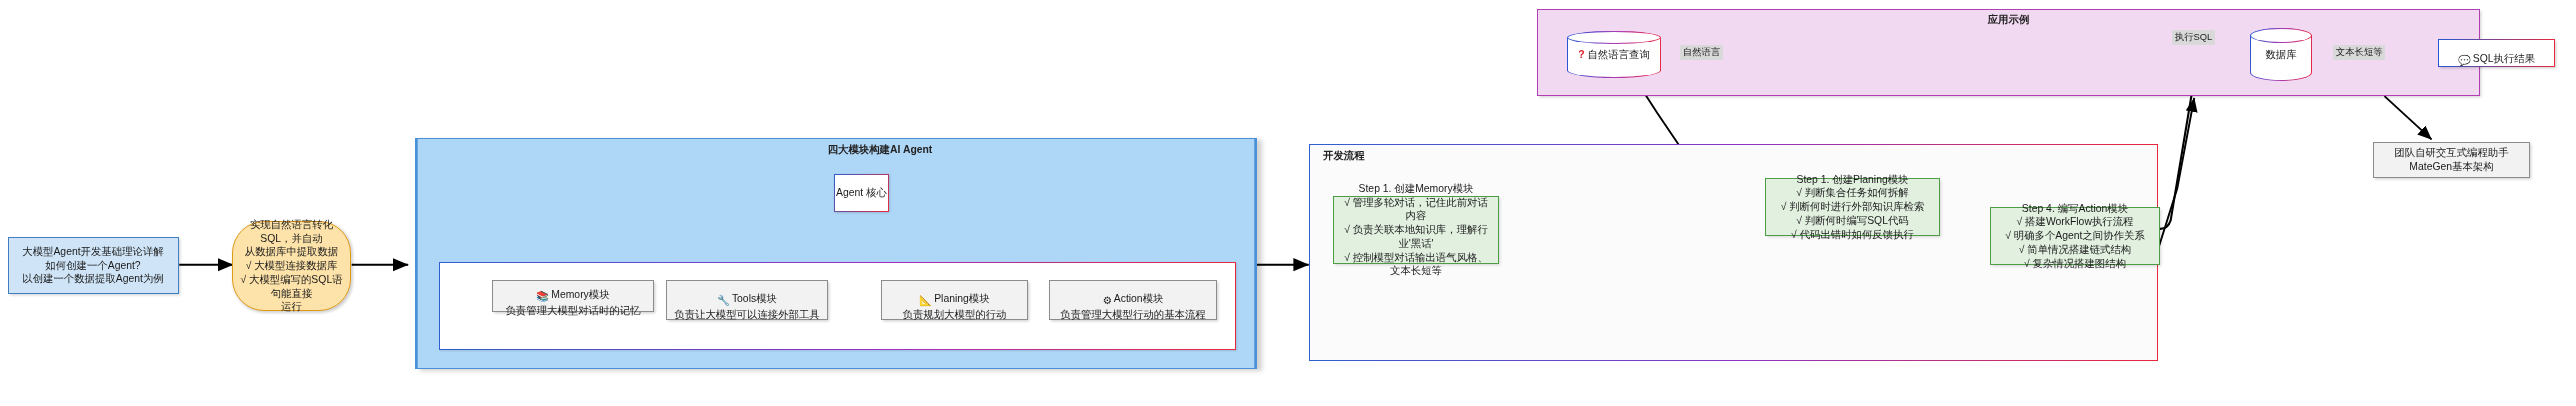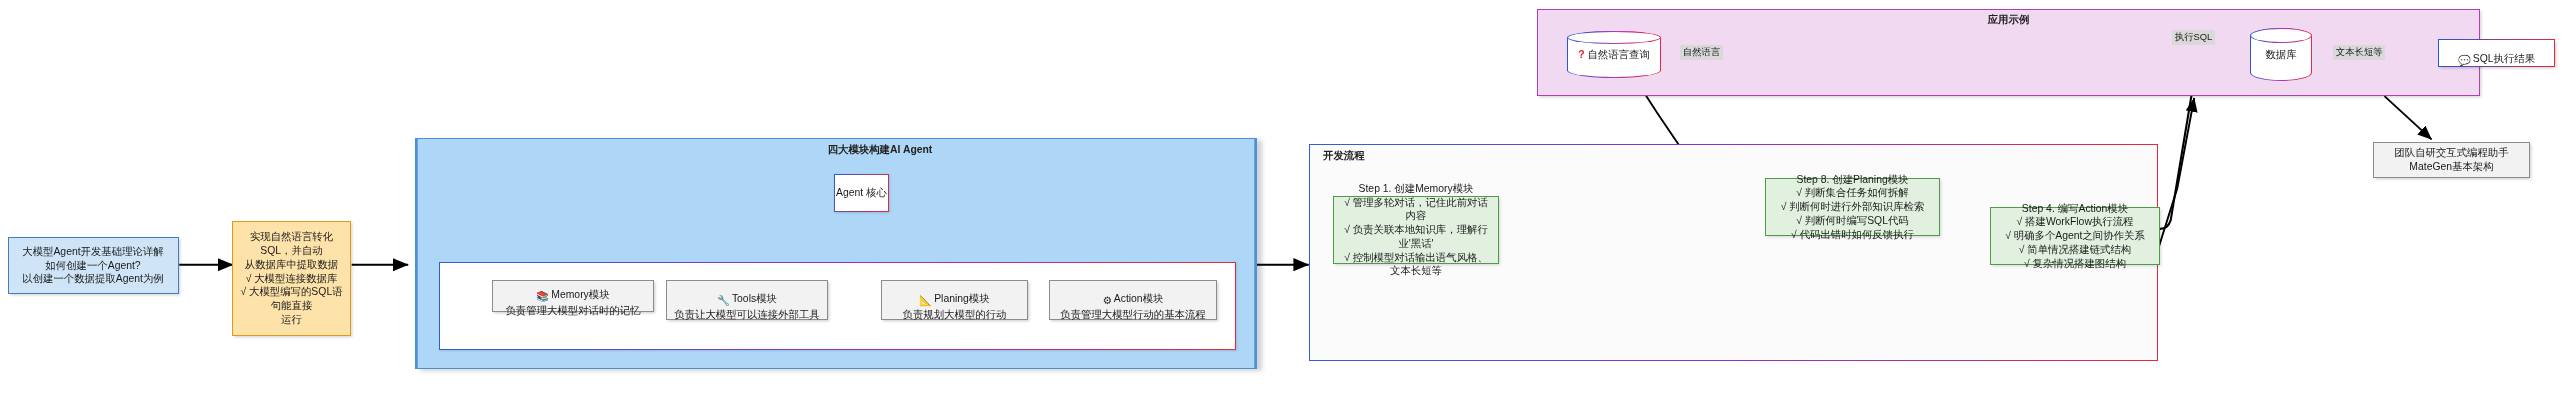--- a/index.html
+++ b/index.html
@@ -172,21 +172,21 @@
 
     <path d="M2530,102 L2580,148" stroke="#000" stroke-width="2" fill="none" marker-end="url(#arw)"></path>
   </svg>
 
   <div class="node box-blue" style="left:7.5px;top:237px;width:171px;height:57px;">
     <div class="lines">大模型Agent开发基础理论详解
 如何创建一个Agent?
 以创建一个数据提取Agent为例</div>
   </div>
 
-  <div class="node box-orange" style="left:232px;top:221px;width:119px;height:115px;">
+  <div class="node box-orange" style="left:232px;top:221px;width:119px;height:90px;border-radius:32px;">
     <div class="lines">实现自然语言转化SQL，并自动
 从数据库中提取数据
 √ 大模型连接数据库
 √ 大模型编写的SQL语句能直接
 运行</div>
   </div>
 
   <div class="group grp-blue" style="left:415px;top:138px;width:313px;height:231px;transform:scale(2.69,1);transform-origin:left top;">
   </div>
   <div class="grp-title" style="position:absolute;left:415px;top:143px;width:842px;text-align:center;font-size:10.4px;font-weight:600;color:#222;padding-left:44px;">四大模块构建AI Agent</div>
@@ -233,21 +233,21 @@
 √ 管理多轮对话，记住此前对话
 内容
 √ 负责关联本地知识库，理解行
 业'黑话'
 √ 控制模型对话输出语气风格、
 文本长短等</div>
   </div>
 
 
   <div class="node box-green" style="left:1765px;top:179px;width:175px;height:58px;top:178px;">
-    <div class="lines">Step 8. 创建Planing模块
+    <div class="lines">Step 1. 创建Planing模块
 √ 判断集合任务如何拆解
 √ 判断何时进行外部知识库检索
 √ 判断何时编写SQL代码
 √ 代码出错时如何反馈执行</div>
   </div>
 
   <div class="node box-green" style="left:1990px;top:179px;width:170px;height:58px;margin-top:28px;">
     <div class="lines">Step 4. 编写Action模块
 √ 搭建WorkFlow执行流程
 √ 明确多个Agent之间协作关系

